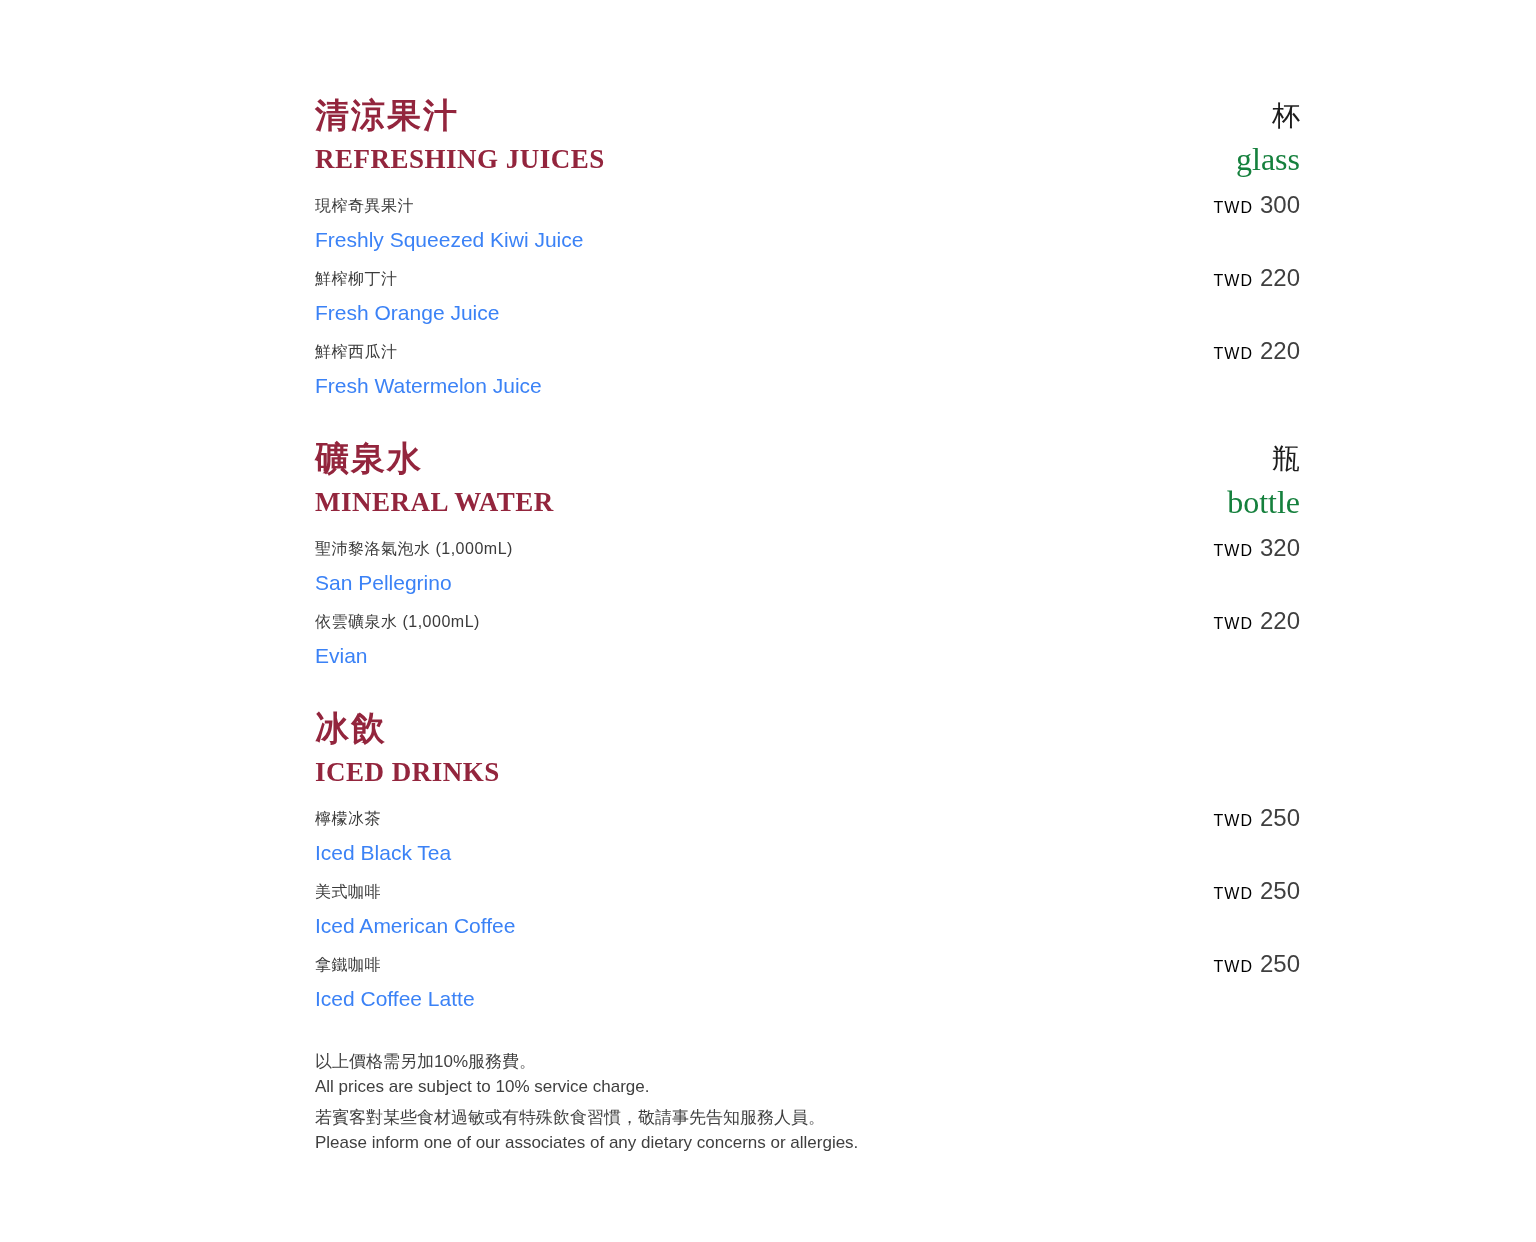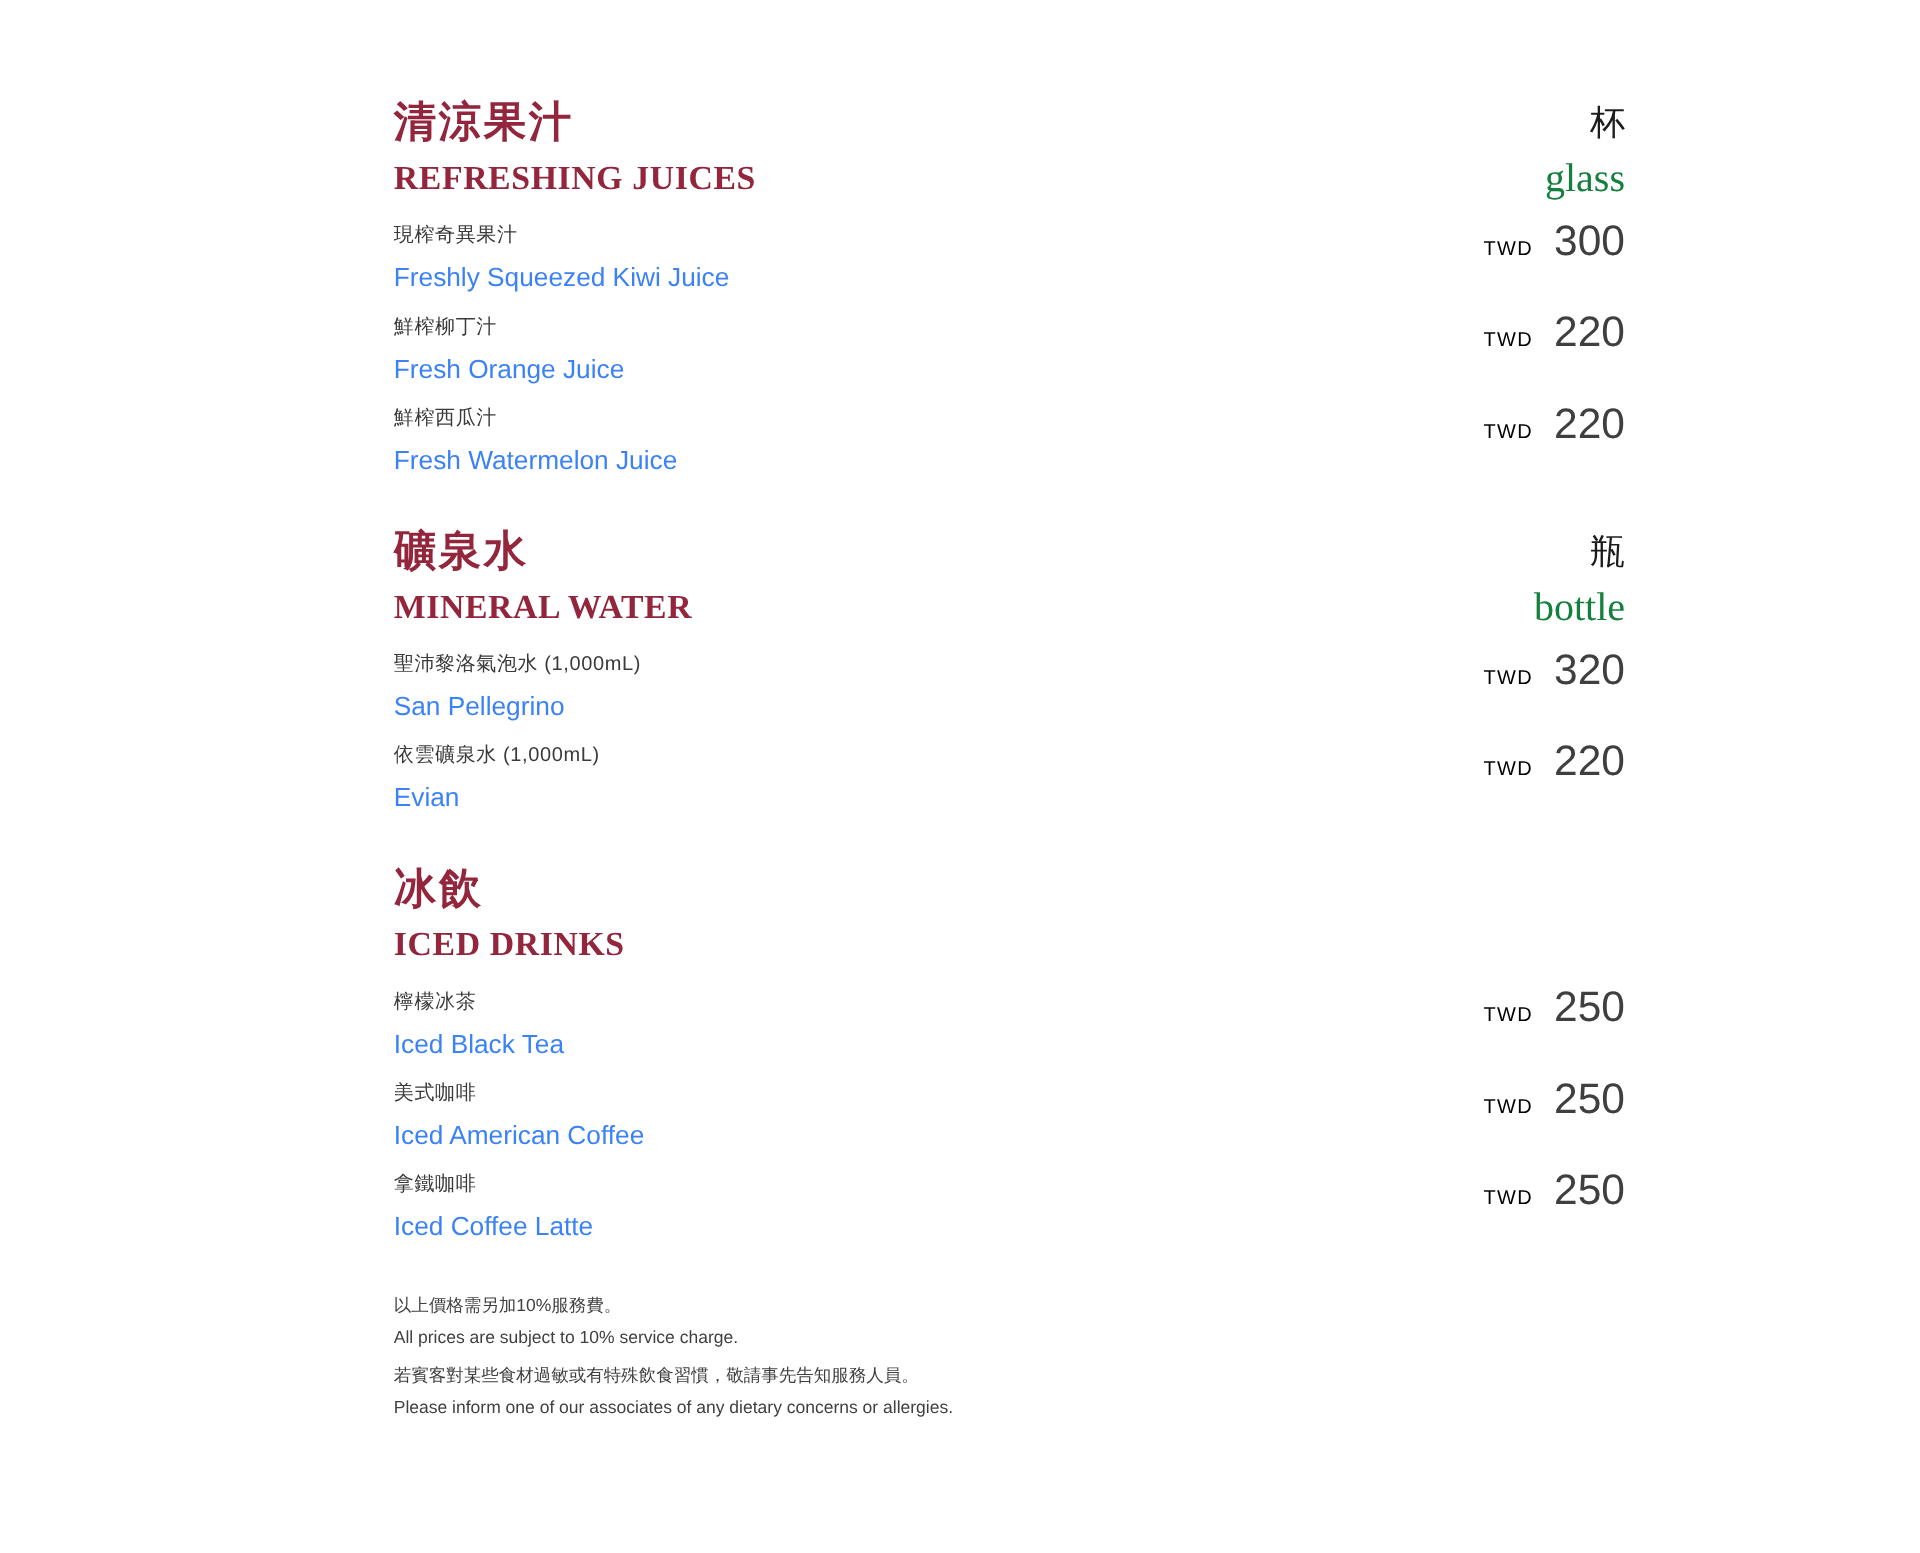--- a/index.html
+++ b/index.html
@@ -7,21 +7,21 @@
   body {
     width: 1536px;
     height: 1242px;
     position: relative;
     overflow: hidden;
     font-family: "Liberation Sans", "DejaVu Sans", sans-serif;
   }
   .menu {
     position: absolute;
     left: 315px;
-    top: 76px;
+    top: 93px;
     width: 985px; 
   }
   
   .sec-head {
     display: flex;
     justify-content: space-between;
     align-items: flex-start;
     margin-bottom: 12px;
   }
   .sec-titles { text-align: left; }
@@ -81,29 +81,29 @@
     white-space: nowrap;
     margin-top: 0px;
   }
   .cur {
     font-size: 16px;
     color: #000000;
     letter-spacing: 1px;
     vertical-align: baseline;
   }
   .amt {
-    font-size: 34px;
+    font-size: 24px;
     color: #3f3f3f;
-    margin-left: 17px;
+    margin-left: 7px;
     vertical-align: baseline;
   }
   
   .footer { margin-top: 28px; }
   .foot-line {
-    font-size: 14px;
+    font-size: 17px;
     line-height: 25px;
     color: #3f3f3f;
   }
   .foot-pair + .foot-pair { margin-top: 6px; }
 </style>
 </head>
 <body>
 
 <div class="menu">
 

